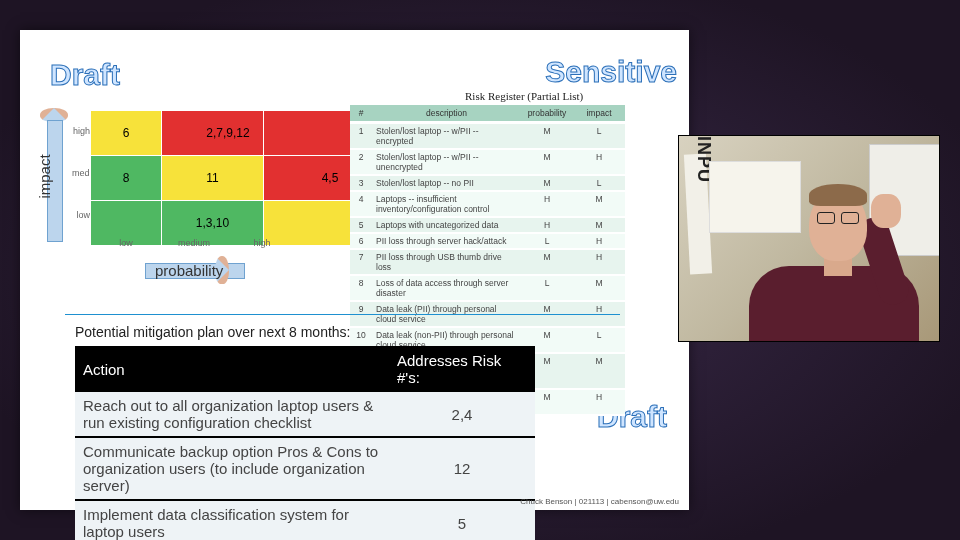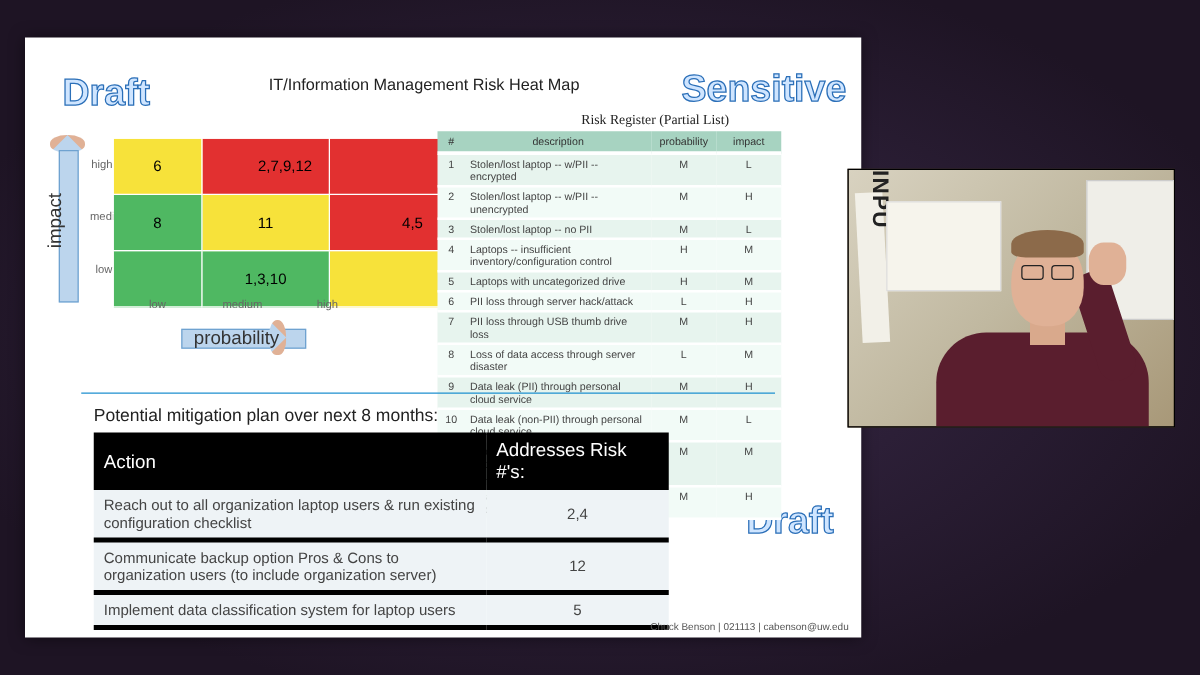--- a/index.html
+++ b/index.html
@@ -39,21 +39,21 @@
   .register td{padding:2px 4px;border-bottom:2px solid #fff;vertical-align:top;}
   .register tr:nth-child(even) td{background:#f2fbf7;}
   .register tr:nth-child(odd) td{background:#e7f4ee;}
   .register td.c{text-align:center;}
   .register td.n{text-align:center;}
   hr.div{position:absolute;left:45px;top:276px;width:555px;border:none;border-top:1px solid #1e90d0;}
   .mit-h{position:absolute;left:55px;top:294px;font-size:14px;color:#222;}
   .mit{position:absolute;left:55px;top:316px;width:460px;font-size:12px;border-collapse:collapse;}
   .mit th{background:#000000;color:#fff;text-align:left;padding:6px 8px;font-weight:normal;font-size:15px;}
   .mit th.r2{width:130px;margin-top:29px;}
-  .mit td{background:#eef3f6;border-bottom:4px solid #000000;padding:5px 8px;color:#444;font-size:12px;}
+  .mit td{background:#eef3f6;border-bottom:2px solid #000000;padding:5px 8px;color:#444;font-size:15px;}
   .mit td.c{text-align:center;}
   .foot{position:absolute;right:10px;bottom:4px;font-size:8px;color:#555;}
   
   .video{position:absolute;right:20px;top:135px;width:260px;height:205px;background:#6b5a45;border:1px solid #000;overflow:hidden;}
   .video .bg{position:absolute;inset:0;background:linear-gradient(135deg,#d8d2c0 0%,#c0b8a0 50%,#a89878 100%);}
   .video .paper{position:absolute;left:8px;top:18px;width:22px;height:120px;background:#f2f0e8;transform:rotate(-3deg);}
   .video .paper2{position:absolute;left:190px;top:8px;width:70px;height:110px;background:#efeee8;border:1px solid #ccc;}
   .video .paper3{position:absolute;left:30px;top:25px;width:90px;height:70px;background:#f6f4ec;border:1px solid #ddd;}
   .person{position:absolute;left:60px;top:40px;width:180px;height:170px;}
   .sweater{position:absolute;left:10px;bottom:0;width:170px;height:80px;background:#5a1e2e;border-radius:40px 40px 0 0;}
@@ -70,21 +70,20 @@
 </style>
 </head>
 <body>
 
 <div class="slide">
 
   <div class="watermark wm-draft1">Draft</div>
   <div class="watermark wm-sens">Sensitive</div>
   <div class="watermark wm-draft2">Draft</div>
 
-  <div class="title">IT/Information  Management Risk Heat Map</div>
   <div class="rr-title">Risk Register (Partial List)</div>
 
   <div class="arrow-v">
     <div class="head"></div>
       <div class="shaft"></div>
     <div class="lbl">impact</div>
   </div>
 
   <div class="yax">
     <div>high</div>
@@ -154,21 +153,21 @@
             <td class="c">L</td>
           </tr>
           <tr>
             <td class="n">4</td>
             <td>Laptops -- insufficient inventory/configuration control</td>
             <td class="c">H</td>
             <td class="c">M</td>
           </tr>
           <tr>
             <td class="n">5</td>
-            <td>Laptops with uncategorized drive</td>
+            <td>Laptops with uncategorized data</td>
             <td class="c">H</td>
             <td class="c">M</td>
           </tr>
           <tr>
             <td class="n">6</td>
             <td>PII loss through server hack/attack</td>
             <td class="c">L</td>
             <td class="c">H</td>
           </tr>
           <tr>

